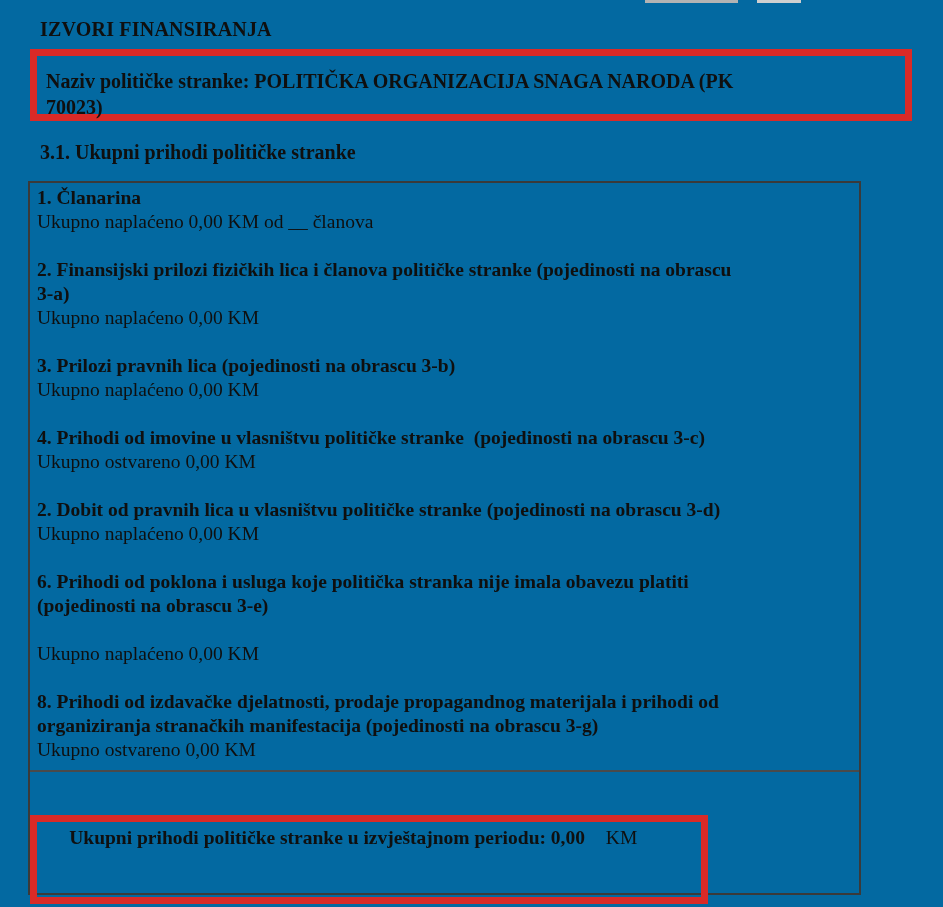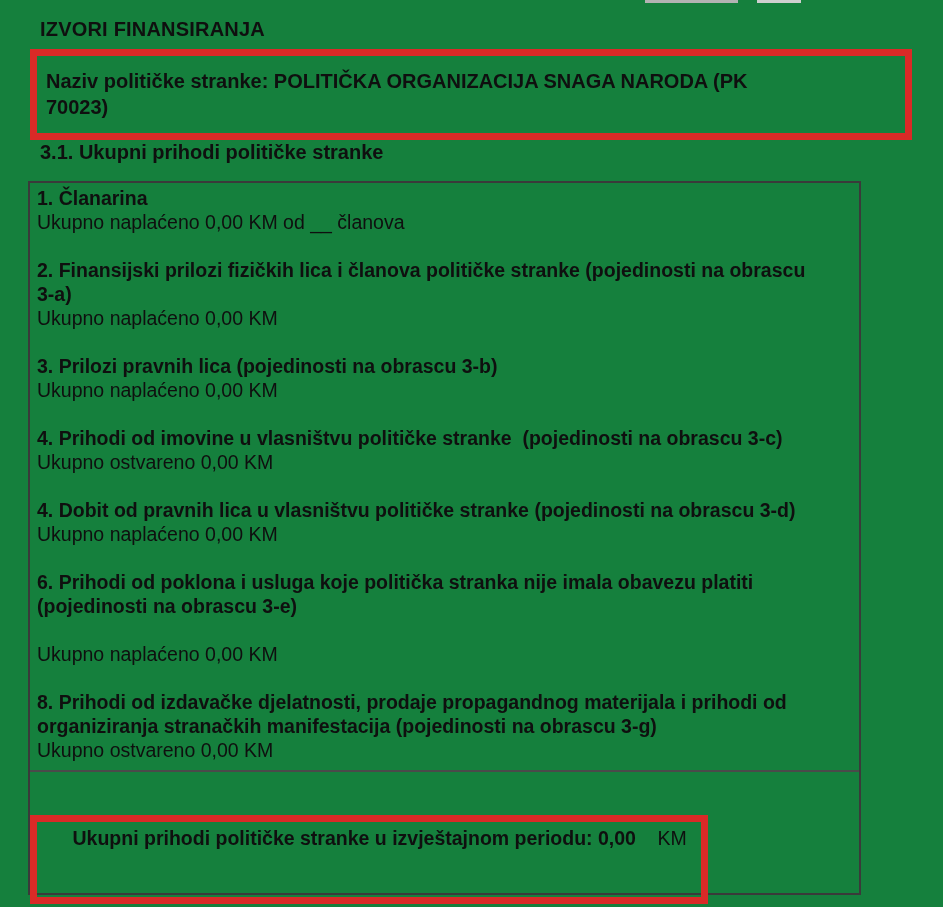--- a/index.html
+++ b/index.html
@@ -4,22 +4,22 @@
 <style>
   html, body {
     margin: 0;
     padding: 0;
     background: #ffffff;
   }
   .page {
     position: relative;
     width: 943px;
     height: 907px;
-    background: #15803d;
-    font-family: Liberation Sans, sans-serif;
+    background: #0369a1;
+    font-family: Liberation Serif, serif;
     color: #0f0f0f;
     overflow: hidden;
   }
   .artifact {
     position: absolute;
     top: 0;
     height: 3px;
   }
   .artifact.a1 { left: 645; }
   .a1 { left: 645px; width: 93px; background: #b3b3b3; }
@@ -33,21 +33,21 @@
     font-size: 20px;
     font-weight: bold;
     letter-spacing: 0.2px;
     white-space: pre-line;
   }
   .red-box-top {
     position: absolute;
     left: 30px;
     top: 49px;
     width: 882px;
-    height: 91px;
+    height: 72px;
     box-sizing: border-box;
     border: 7px solid #da2a27;
     background: transparent;
   }
   .red-box-top p {
     margin: 0;
     padding: 12px 12px 0 9px;
     font-size: 20px;
     font-weight: bold;
     line-height: 26px;
@@ -143,21 +143,21 @@
       <p class="h">3. Prilozi pravnih lica (pojedinosti na obrascu 3-b)</p>
       <p class="v">Ukupno naplaćeno 0,00 KM</p>
     </div>
 
     <div class="item">
       <p class="h">4. Prihodi od imovine u vlasništvu političke stranke &nbsp;(pojedinosti na obrascu 3-c)</p>
       <p class="v">Ukupno ostvareno 0,00 KM</p>
     </div>
 
     <div class="item">
-      <p class="h">4. Dobit od pravnih lica u vlasništvu političke stranke (pojedinosti na obrascu 3-d)</p>
+      <p class="h">2. Dobit od pravnih lica u vlasništvu političke stranke (pojedinosti na obrascu 3-d)</p>
       <p class="v">Ukupno naplaćeno 0,00 KM</p>
     </div>
 
     <div class="item">
       <p class="h">6. Prihodi od poklona i usluga koje politička stranka nije imala obavezu platiti
 (pojedinosti na obrascu 3-e)</p>
     </div>
 
     <div class="item">
       <p class="v">Ukupno naplaćeno 0,00 KM</p>

